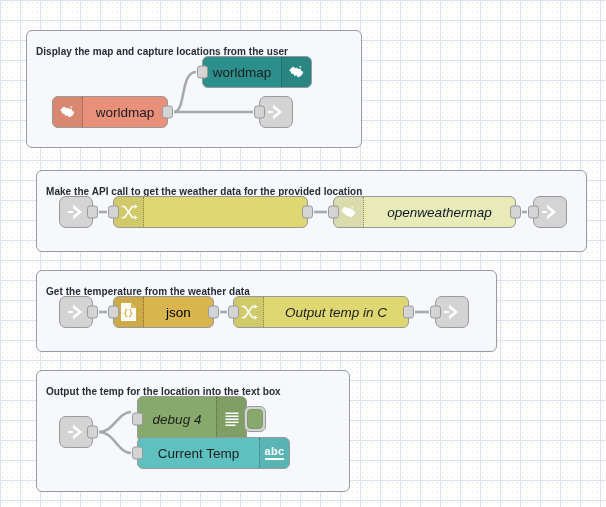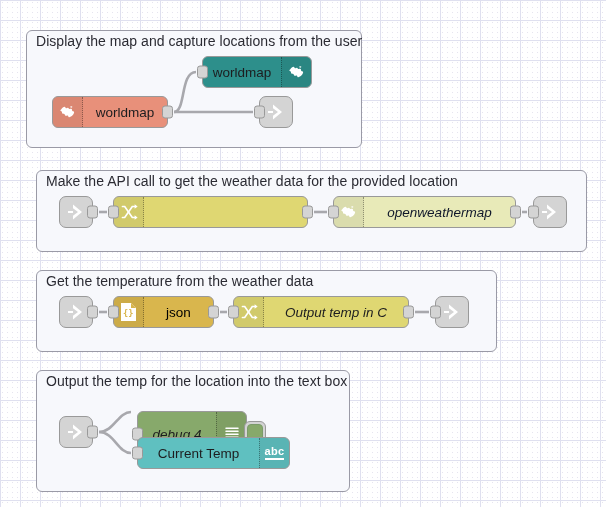--- a/index.html
+++ b/index.html
@@ -32,25 +32,26 @@
   .group {
     position: absolute;
     box-sizing: border-box;
     background: #f7f8fc;
     border: 1.4px solid #9a9aa6;
     border-radius: 6px;
   }
   .group-title {
     position: absolute;
     left: 9px;
-    top: 2px;
-    font-size: 14px;
+    top: 15px;
+    font-size: 10px;
     color: #2b2b33;
     white-space: nowrap;
     letter-spacing: 0.05px;
+    font-weight: bold;
   }
 
   
   .node {
     position: absolute;
     box-sizing: border-box;
     border-radius: 6px;
     border: 1px solid #999999;
     display: flex;
     align-items: stretch;
@@ -257,21 +258,21 @@
             <path fill="none" stroke="#ffffff" stroke-width="1.7" stroke-linecap="round" d="M2.5 3.5h2.2l7.6 11h3.2"></path>
             <path fill="none" stroke="#ffffff" stroke-width="1.7" stroke-linecap="round" d="M2.5 14.5h2.2l7.6 -11h3.2"></path>
             <path fill="#ffffff" d="M14.6 1.3l3 2.2l-3 2.2z"></path>
             <path fill="#ffffff" d="M14.6 12.3l3 2.2l-3 2.2z"></path>
           </svg>
         </div>
         <div class="node-label italic" style="color: rgb(29, 29, 31);">Output temp in C</div>
         <div class="port in"></div>
         <div class="port out"></div>
       </div>
-      <div class="node" style="left: 137px; top: 396px; width: 110px; height: 46px; background: rgb(135, 169, 107); margin-top: 15px;">
+      <div class="node" style="left: 137px; top: 396px; width: 110px; height: 46px; background: rgb(135, 169, 107);">
         <div class="node-label italic" style="color: rgb(29, 29, 31);">debug 4</div>
         <div class="node-icon right">
           <svg width="16" height="17" viewBox="0 0 16 17">
             <g stroke="#ffffff" stroke-width="1.5" stroke-linecap="round">
               <line x1="2" y1="2.2" x2="14" y2="2.2"></line>
               <line x1="2" y1="5.2" x2="14" y2="5.2"></line>
               <line x1="2" y1="8.2" x2="14" y2="8.2"></line>
               <line x1="2" y1="11.2" x2="14" y2="11.2"></line>
               <line x1="2" y1="14.2" x2="11" y2="14.2"></line>
             </g>

